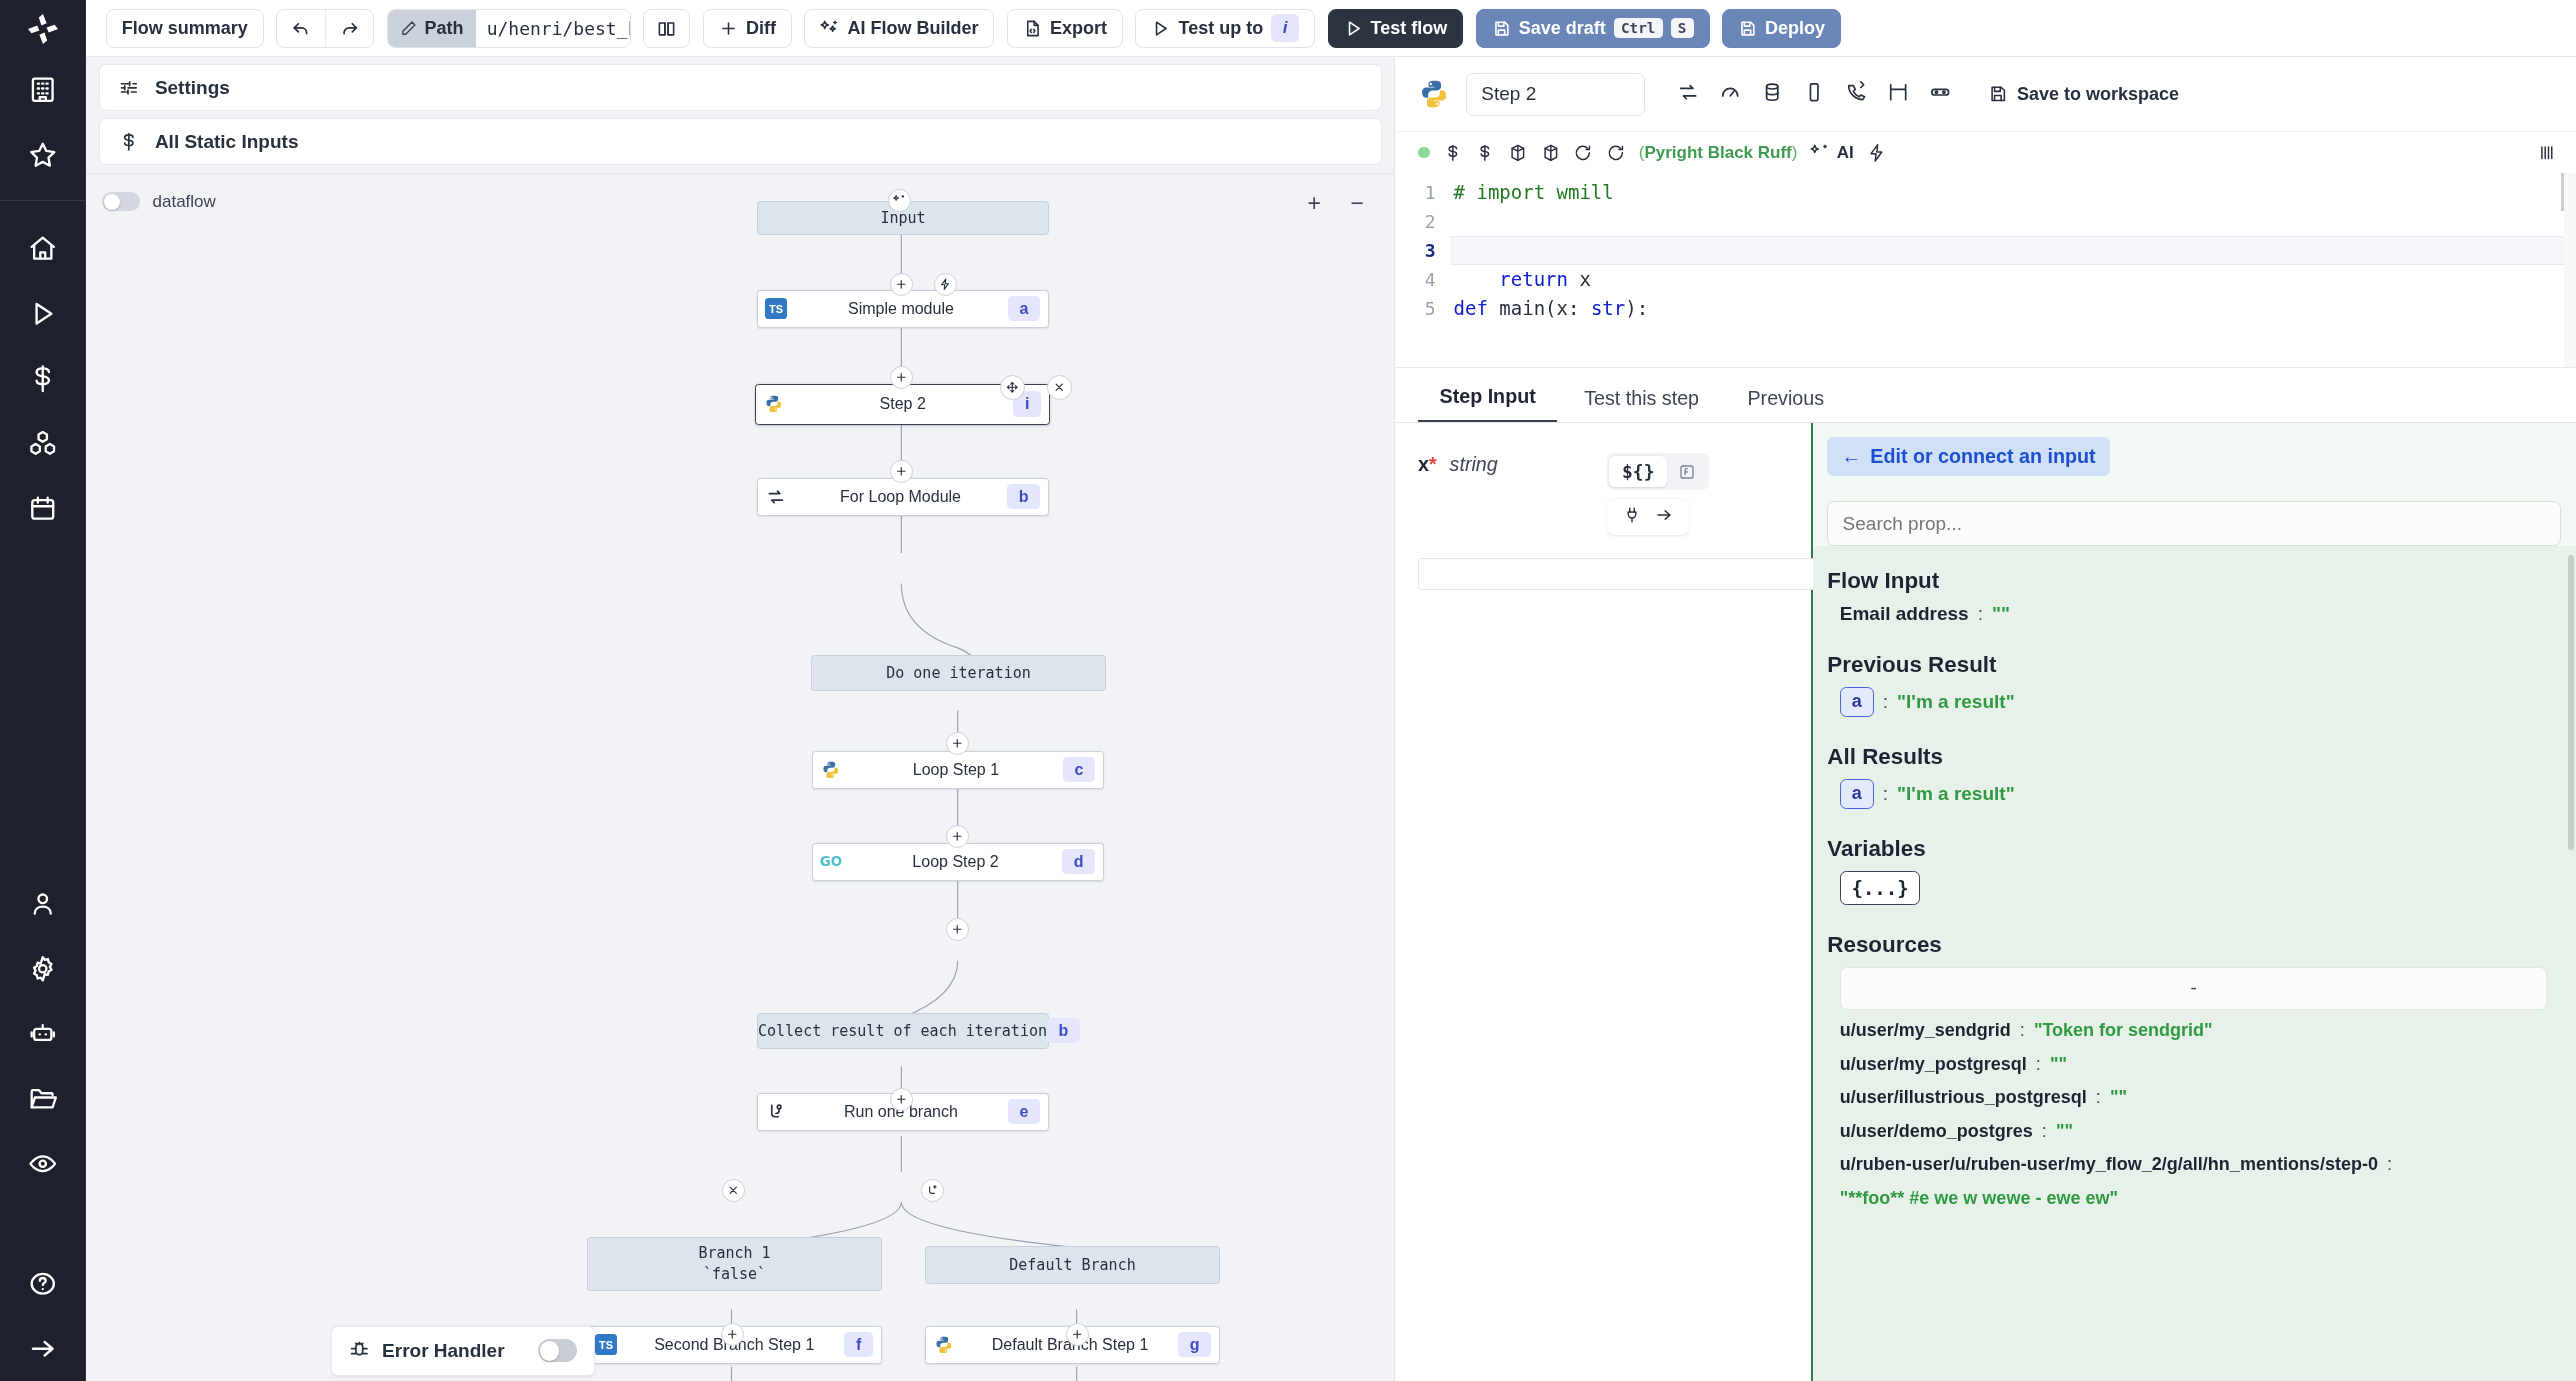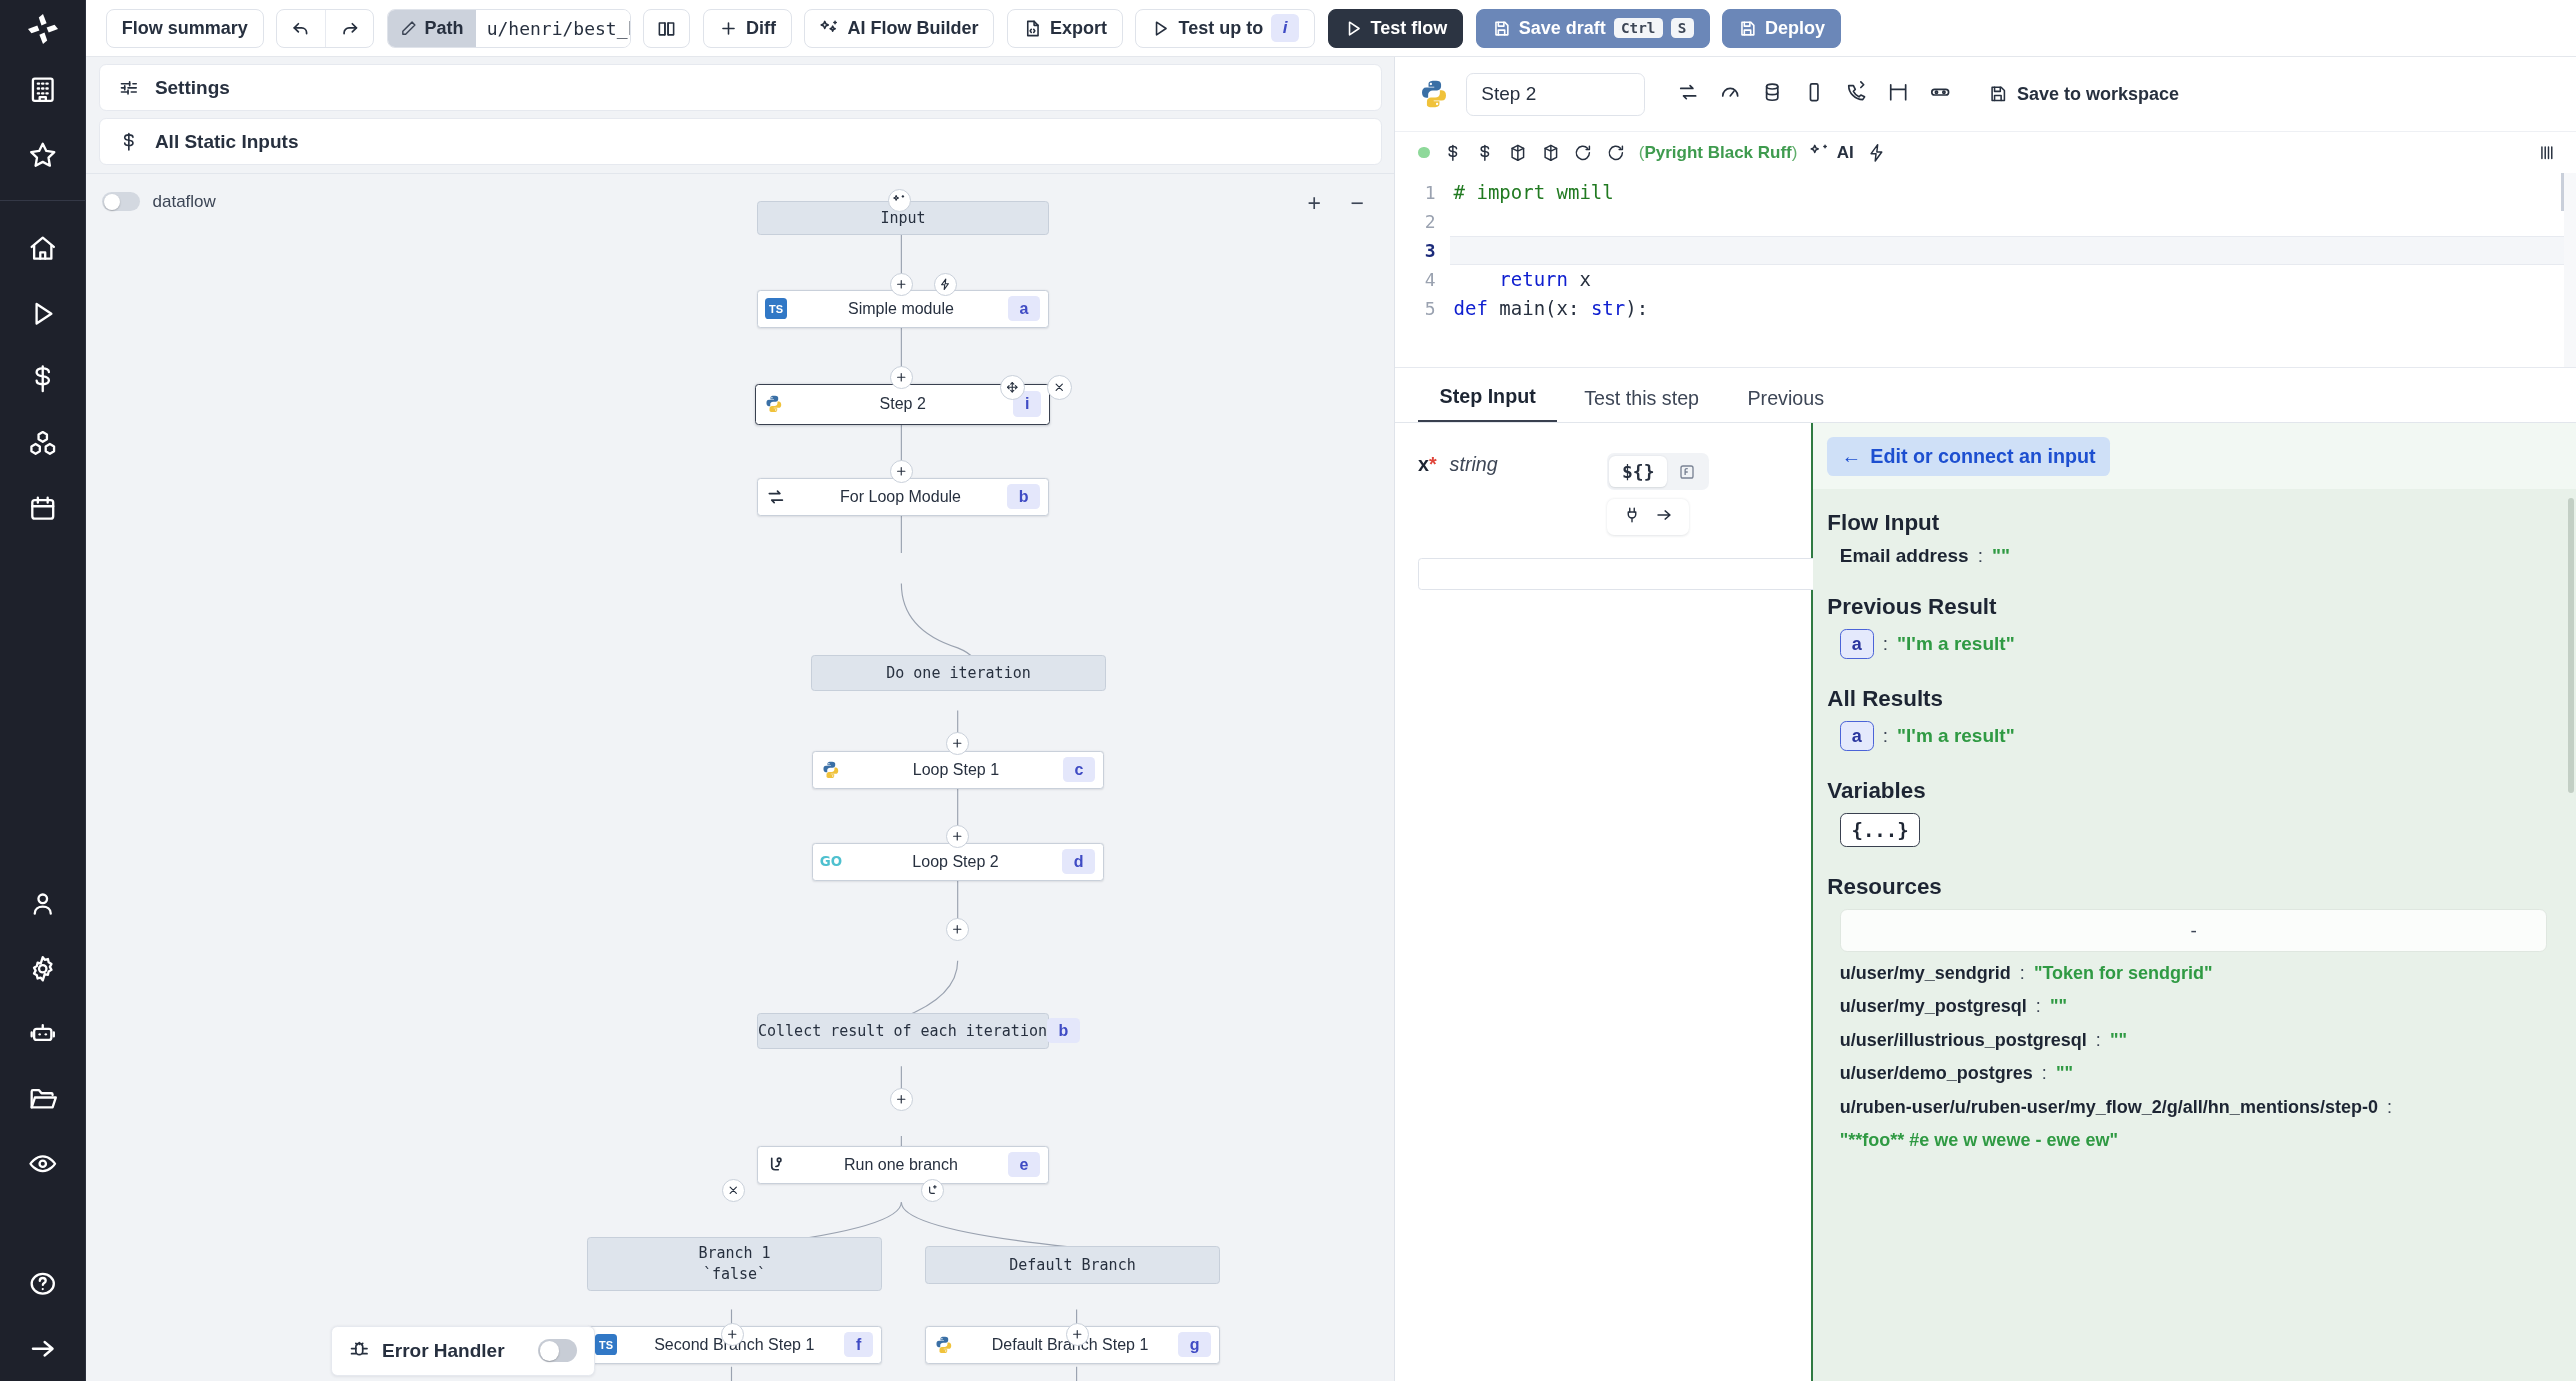--- a/index.html
+++ b/index.html
@@ -604,21 +604,21 @@
             <div class="node node-gray" style="left:671px; top:839px; width:292px; height:36px;">
               <span class="node-label mono">Collect result of each iteration</span>
               <span class="badge">b</span>
             </div>
             <div class="handle" style="left:804px; top:914px;">
               <svg viewBox="0 0 24 24">
                   <path d="M12 5v14M5 12h14"></path>
                 </svg>
             </div>
 
-            <div class="node node-white" style="left:671px; top:972px; width:292px; height:38px;">
+            <div class="node node-white" style="left:671px; top:919px; width:292px; height:38px;">
               <span class="node-ico">
                 <svg viewBox="0 0 24 24">
                     <path d="M7 4v10a4 4 0 004 4h4"></path>
                     <circle cx="16" cy="6" r="2.2"></circle>
                     <path d="M16 8.2V10a4 4 0 01-4 4"></path>
                   </svg>
               </span>
               <span class="node-label">Run one branch</span>
               <span class="badge">e</span>
             </div>
@@ -849,20 +849,21 @@
             <div class="arg-input"></div>
           </div>
 
           <div class="connect-panel">
             <div class="cp-head">
               <div class="cp-back">
                 <span>←</span>
                 <span>Edit or connect an input</span>
               </div>
             </div>
+            <input class="cp-search" placeholder="Search prop..." style="">
             <div class="cp-body">
               <div class="cp-h">Flow Input</div>
               <div class="cp-kv">
                 <span class="cp-key">Email address</span>
                 <span class="cp-colon">:</span>
                 <span class="cp-val">""</span>
               </div>
 
               <div class="cp-h mt">Previous Result</div>
               <div class="cp-kv">

